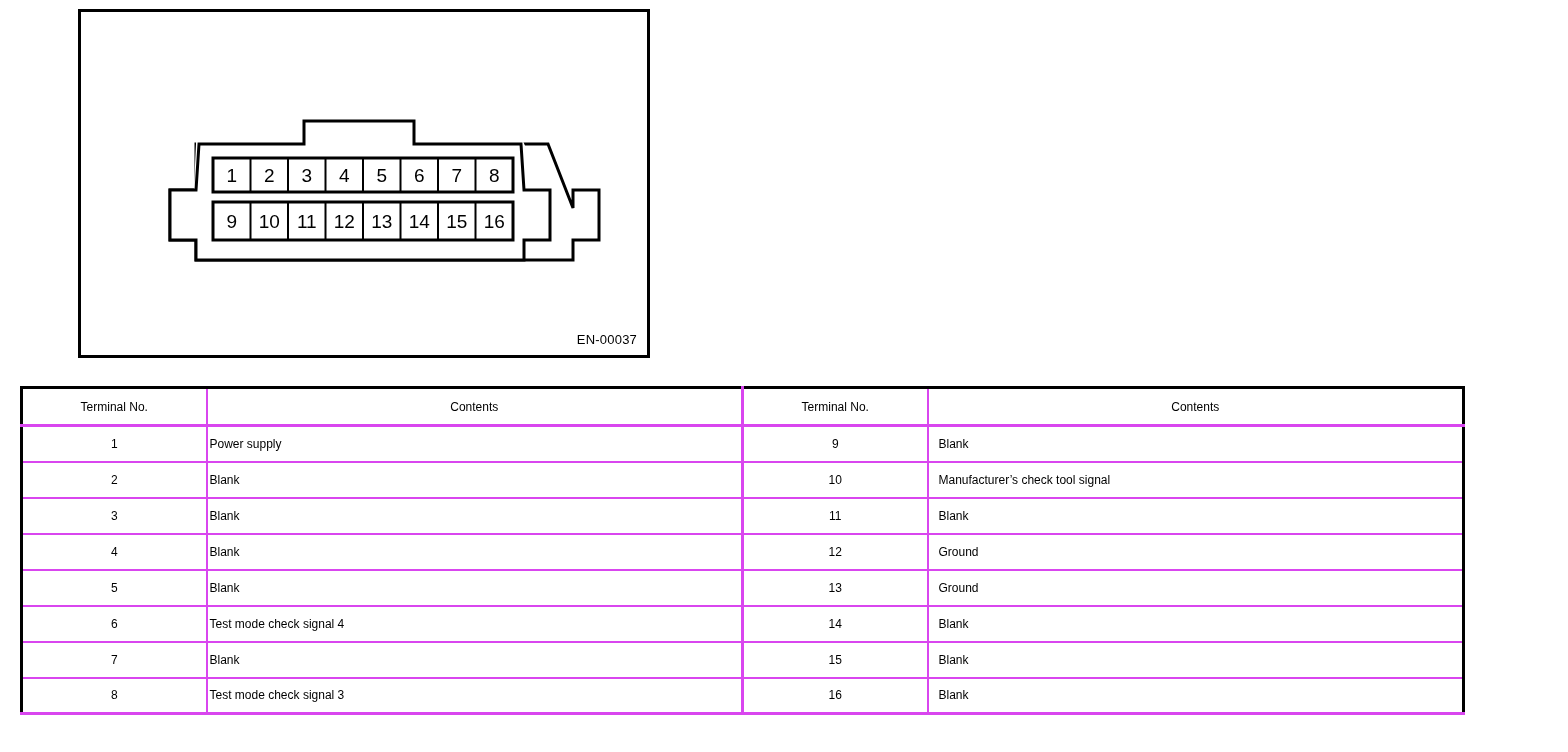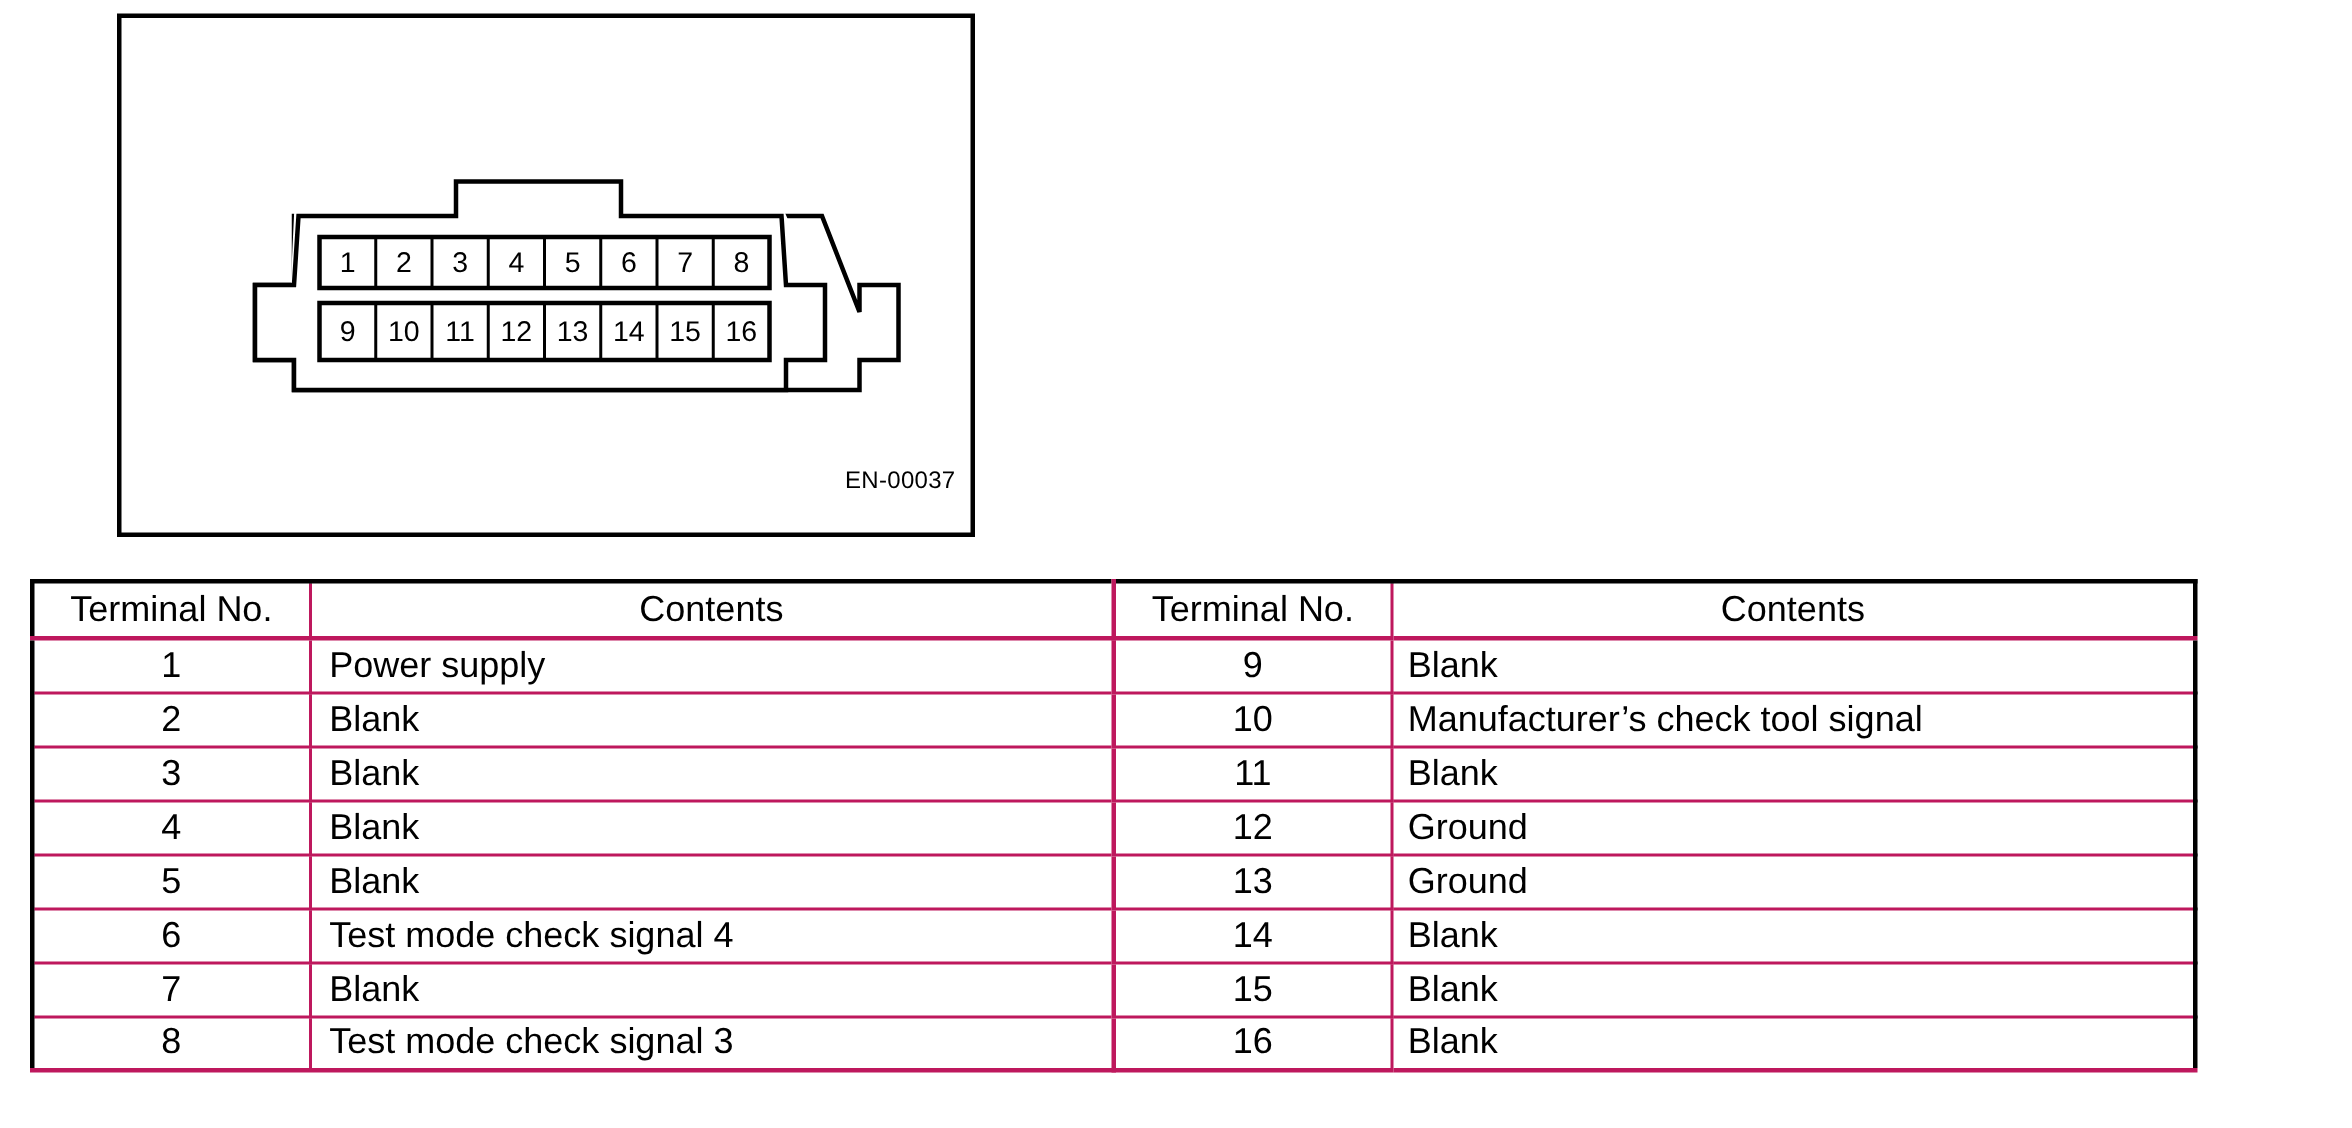--- a/index.html
+++ b/index.html
@@ -30,22 +30,22 @@
 
   #connector-svg {
     position: absolute;
     left: 0;
     top: 0;
   }
 
   #figure-code {
     position: absolute;
     right: 10px;
-    bottom: 25px;
-    font-size: 16px;
+    bottom: 8px;
+    font-size: 13px;
     letter-spacing: 0.2px;
     white-space: nowrap;
   }
 
   
   .pin-row {
     position: absolute;
     display: flex;
     box-sizing: border-box;
   }
@@ -64,39 +64,39 @@
     position: absolute;
     left: 20px;
     top: 386px;
     width: 1442px;
     border-collapse: collapse;
     table-layout: fixed;
     background: #ffffff;
   }
   #terminal-table td,
   #terminal-table th {
-    border: 2px solid #be185d;
+    border: 2px solid #d946ef;
     font-weight: normal;
-    font-size: 24px;
+    font-size: 12px;
     height: 36px;
     padding: 0 0 0 0;
     box-sizing: border-box;
   }
   #terminal-table thead th {
     text-align: center;
     height: 38px;
   }
   #terminal-table .col-term {
     width: 185px;
     text-align: center;
   }
   #terminal-table .col-contents {
     width: 536px;
     text-align: left;
-    padding-left: 12px;
+    padding-left: 2px;
   }
   #terminal-table .col-term2 {
     width: 185px;
     text-align: center;
   }
   #terminal-table .col-contents2 {
     width: 536px;
     text-align: left;
     padding-left: 10px;
   }

